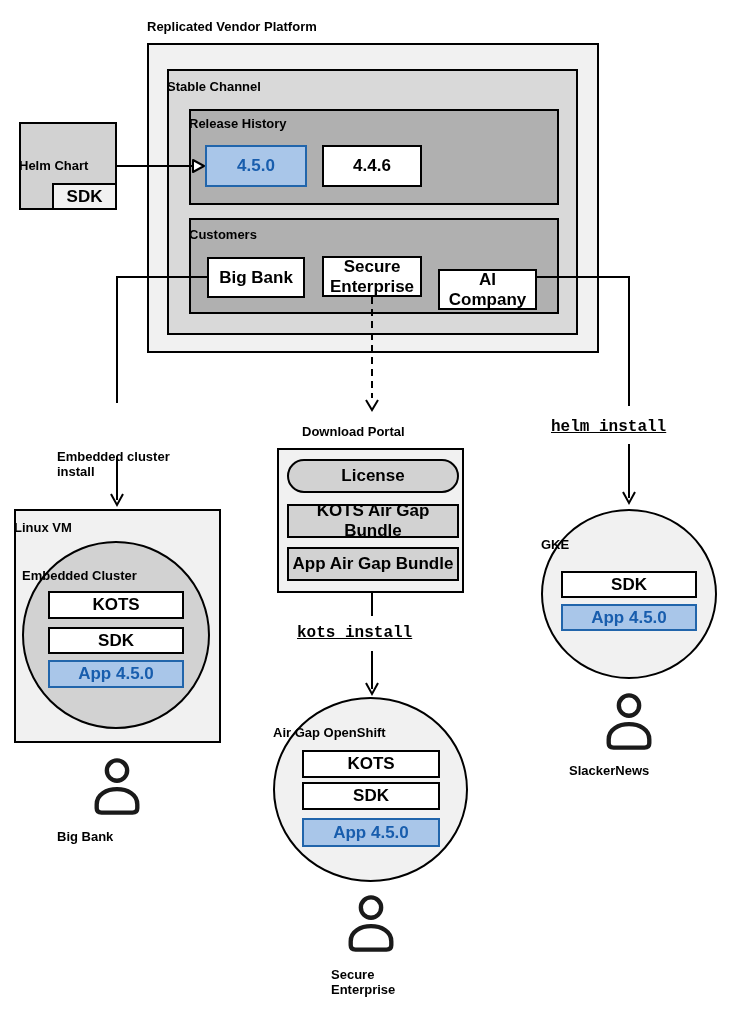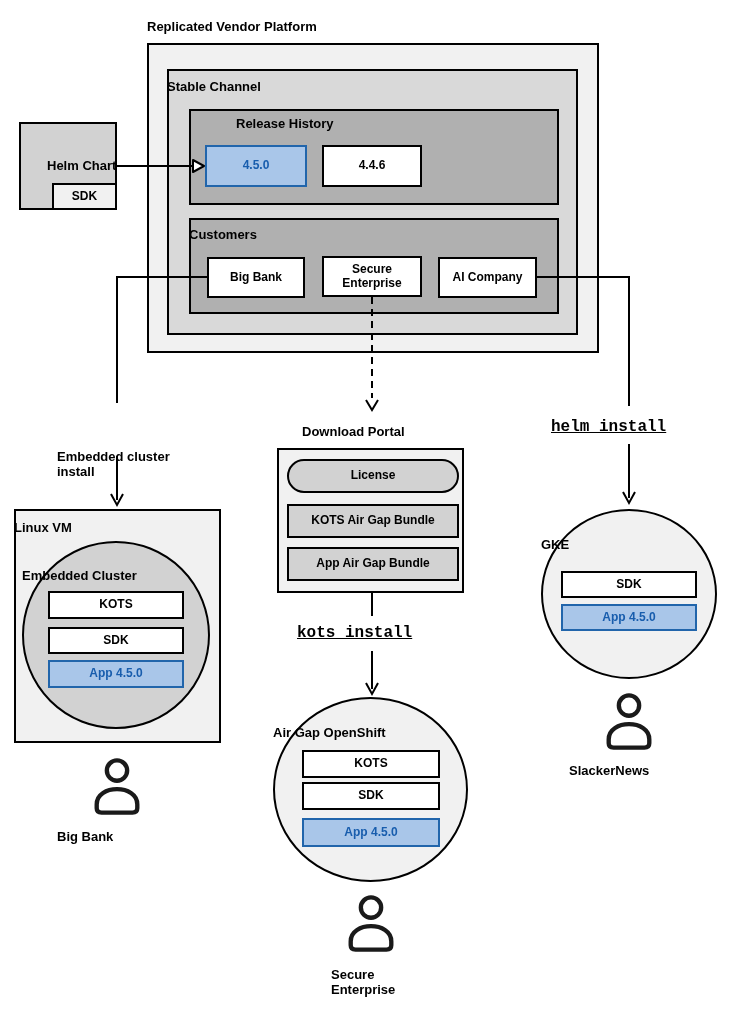--- a/index.html
+++ b/index.html
@@ -3,21 +3,21 @@
 <meta charset="utf-8">
 <style>
   html,body{margin:0;padding:0;background:#fff;}
   .canvas{
     position:relative;width:734px;height:1026px;background:#fff;overflow:hidden;
     font-family:"Liberation Sans",sans-serif;color:#000;
   }
   .box{
     position:absolute;box-sizing:border-box;border:2px solid #000;
     display:flex;align-items:center;justify-content:center;text-align:center;
-    font-weight:700;font-size:12px;line-height:1.15;background:#fff;
+    font-weight:700;font-size:17px;line-height:1.15;background:#fff;
   }
   .lbl{
     position:absolute;text-align:left;font-weight:700;font-size:13px;line-height:1.15;
   }
   .circle{border-radius:50%;}
   .mono{font-family:"Liberation Mono","DejaVu Sans Mono",monospace;font-size:16px;font-weight:700;text-decoration:underline;}
   .hl{background:#a9c6e9;border-color:#2165ab;color:#185dad;}
   .f-light{background:#f1f1f1;}
   .f-mid{background:#d9d9d9;}
   .f-dark{background:#b0b0b0;}
@@ -31,32 +31,32 @@
 <div class="canvas">
 
   <div class="lbl" style="left:147px;top:20px;width:452px;">Replicated Vendor Platform</div>
 
   <div class="box f-light" style="left:147px;top:43px;width:452px;height:310px;"></div>
 
   <div class="box f-mid" style="left:167px;top:69px;width:411px;height:266px;"></div>
   <div class="lbl" style="left:167px;top:80px;width:411px;">Stable Channel</div>
 
   <div class="box f-dark" style="left:189px;top:109px;width:370px;height:96px;"></div>
-  <div class="lbl" style="left:189px;top:117px;width:370px;padding-left:47px;">Release History</div>
+  <div class="lbl" style="left:189px;top:117px;width:370px;">Release History</div>
   <div class="box hl" style="left:205px;top:145px;width:102px;height:42px;">4.5.0</div>
   <div class="box" style="left:322px;top:145px;width:100px;height:42px;">4.4.6</div>
 
   <div class="box f-dark" style="left:189px;top:218px;width:370px;height:96px;"></div>
   <div class="lbl" style="left:189px;top:228px;width:370px;">Customers</div>
   <div class="box" style="left:207px;top:257px;width:98px;height:41px;">Big Bank</div>
   <div class="box" style="left:322px;top:256px;width:100px;height:41px;padding:0 14px;">Secure Enterprise</div>
-  <div class="box" style="left:438px;top:257px;width:99px;height:41px;">AI Company</div>
+  <div class="box" style="left:438px;top:269px;width:99px;height:41px;">AI Company</div>
 
   <div class="box f-gray" style="left:19px;top:122px;width:98px;height:88px;"></div>
-  <div class="lbl" style="left:19px;top:159px;width:98px;margin-left:28px;">Helm Chart</div>
+  <div class="lbl" style="left:19px;top:159px;width:98px;">Helm Chart</div>
   <div class="box f-light" style="left:52px;top:183px;width:65px;height:27px;">SDK</div>
 
   <div class="lbl" style="left:57px;top:410px;width:120px;margin-top:40px;">Embedded cluster install</div>
 
   <div class="box f-light" style="left:14px;top:509px;width:207px;height:234px;"></div>
   <div class="lbl" style="left:14px;top:521px;width:207px;">Linux VM</div>
 
   <div class="box f-gray circle" style="left:22px;top:541px;width:188px;height:188px;"></div>
   <div class="lbl" style="left:22px;top:569px;width:188px;">Embedded Cluster</div>
   <div class="box" style="left:48px;top:591px;width:136px;height:28px;">KOTS</div>

